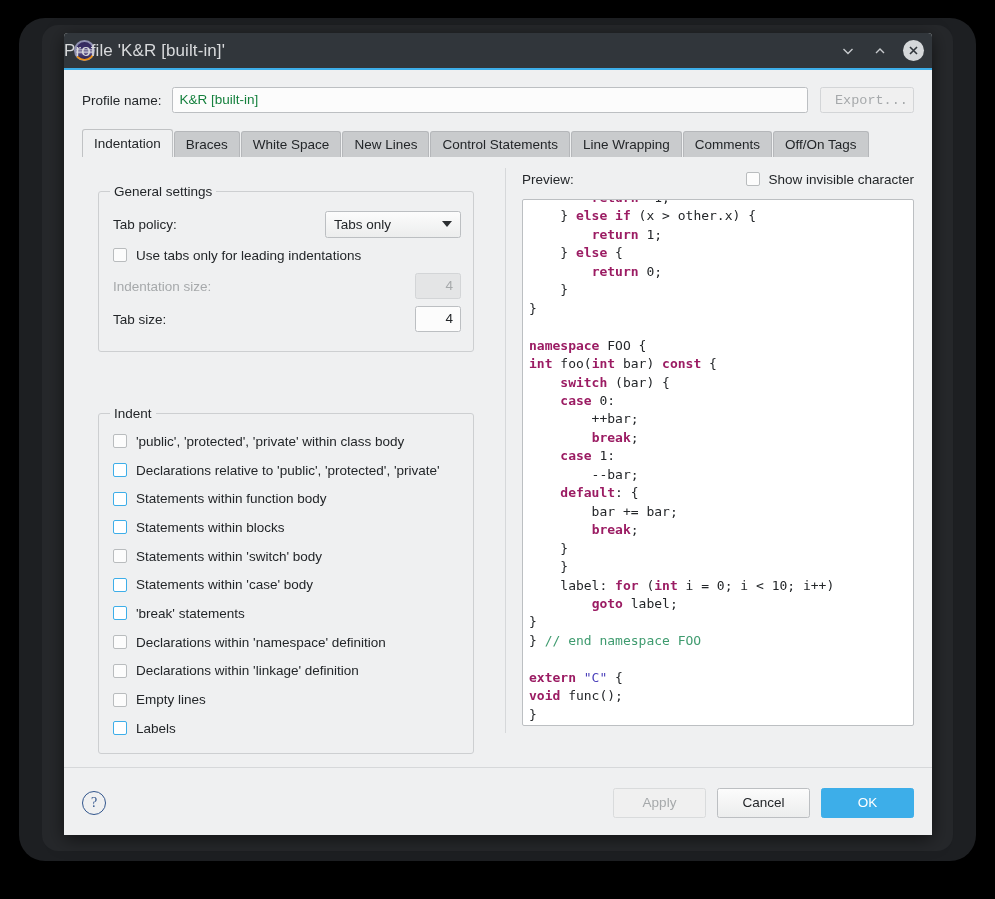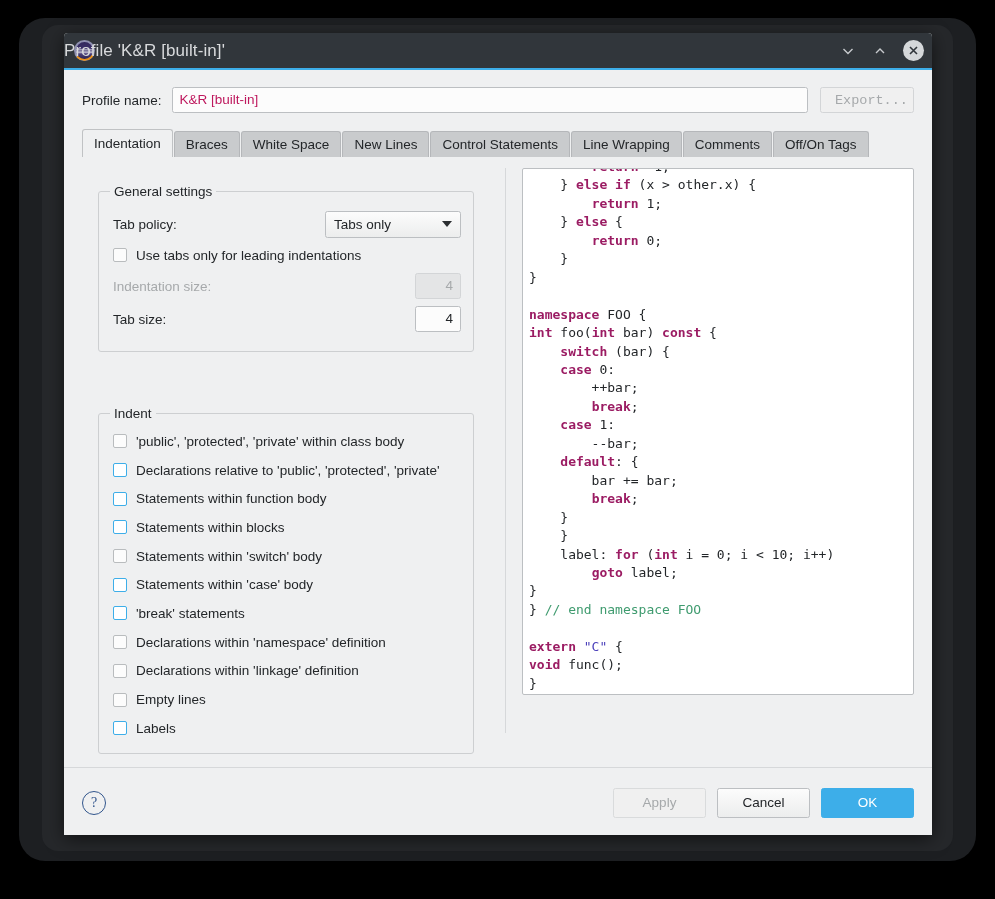--- a/index.html
+++ b/index.html
@@ -52,21 +52,21 @@
   .tb-btn svg{display:block;}
   .tb-close{width:21px;height:21px;border-radius:50%;background:#d5d8da;color:#31363b;}
 
   
   #content{position:relative;height:767px;background:#eff0f1;}
 
   .row-profile{display:flex;align-items:center;padding:17px 18px 0 18px;}
   .row-profile .lbl{font-size:13.5px;color:#232629;margin-right:10px;}
   .txtinput{
     flex:1;height:26px;background:#fcfcfc;border:1px solid #bcbfc2;border-radius:2.5px;
-    font-size:13.5px;color:#be185d;padding:0 7px;line-height:26px;
+    font-size:13.5px;color:#15803d;padding:0 7px;line-height:26px;
     font-family:"Liberation Sans", sans-serif;box-sizing:border-box;
   }
   .btn{
     height:26px;border:1px solid #bcbfc2;border-radius:2.5px;
     background:linear-gradient(#fcfcfc,#eceded);
     font-size:13.5px;color:#232629;padding:0 14px;cursor:default;
     font-family:Liberation Mono, monospace;
   }
   .btn.disabled{color:#a6a9ab;background:#f0f0f0;border-color:#d3d5d7;}
   #export-btn{margin-left:12px;width:94px;}
@@ -289,20 +289,26 @@
             <div class="cbrow">
               <span class="cb on"><span class="fill"></span></span>
               <span class="cblabel">Labels</span>
             </div>
           </fieldset>
         </div>
 
         <div class="sash"></div>
 
         <div class="pane-right">
+          <div class="prev-head">
+            <span class="ptitle">Preview:</span>
+            <span class="pspacer"></span>
+            <span class="cb" style="margin-right:8px"></span>
+            <span class="cblabel" style="font-size:13.5px;color:#232629">Show invisible character</span>
+          </div>
           <div class="codebox">
             <pre class="code" id="code">        <span class="k">return</span> -1;
     } <span class="k">else</span> <span class="k">if</span> (x &gt; other.x) {
         <span class="k">return</span> 1;
     } <span class="k">else</span> {
         <span class="k">return</span> 0;
     }
 }
 
 <span class="k">namespace</span> FOO {

